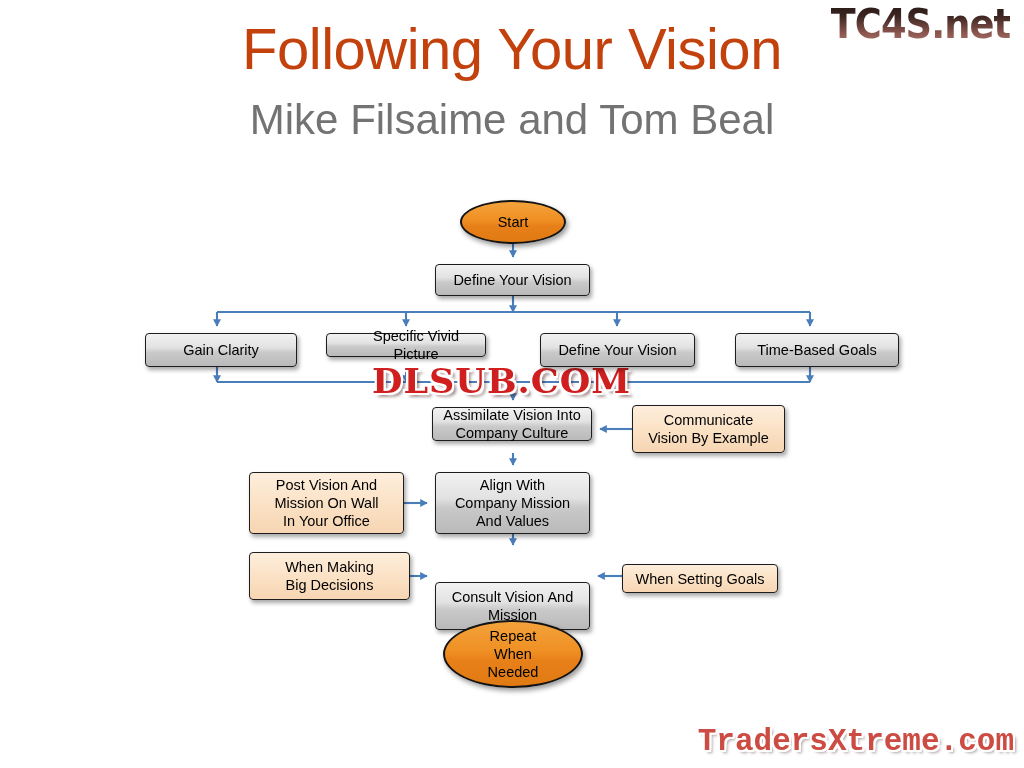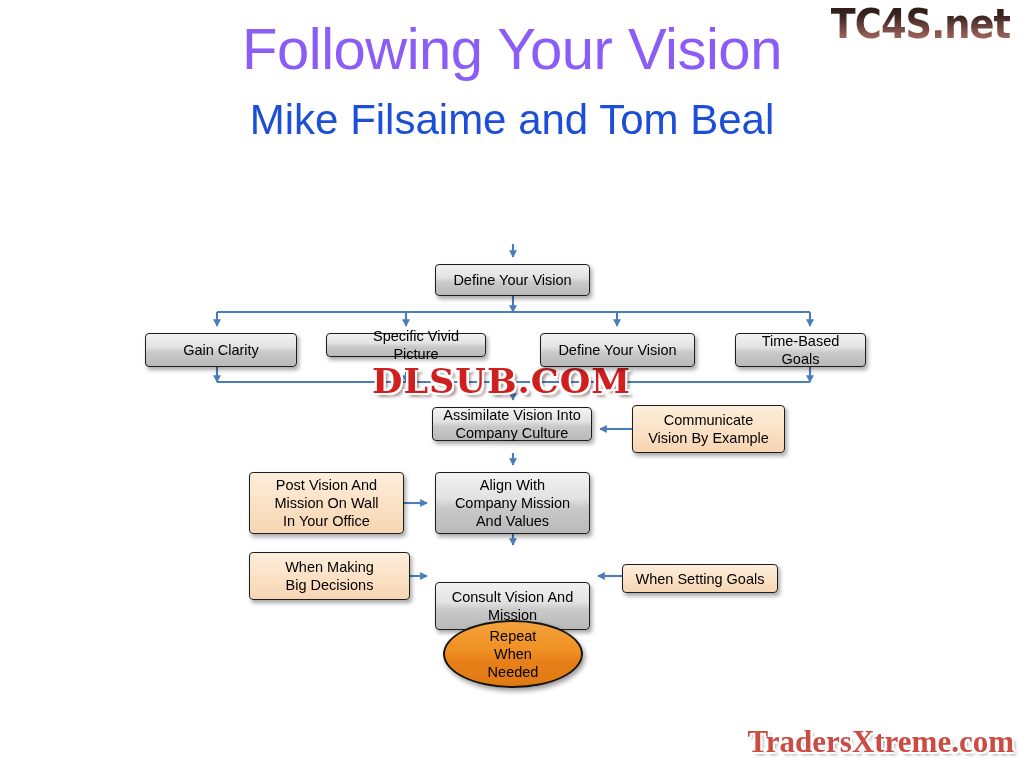--- a/index.html
+++ b/index.html
@@ -20,33 +20,33 @@
 
   
   #title {
     position: absolute;
     left: 0;
     top: 18px;
     width: 1024px;
     text-align: center;
     font-size: 58px;
     line-height: 62px;
-    color: #8b5cf6;
+    color: #c2410c;
     letter-spacing: -0.5px;
     white-space: nowrap;
   }
   #subtitle {
     position: absolute;
     left: 0;
     top: 96px;
     width: 1024px;
     text-align: center;
     font-size: 42px;
     line-height: 48px;
-    color: #1d4ed8;
+    color: #737373;
     white-space: nowrap;
   }
 
   
   #wm-tc4s {
     position: absolute;
     right: 14px;
     top: 2px;
     font-size: 40px;
     line-height: 44px;
@@ -80,21 +80,21 @@
       -2px -2px #ffffff, 2px -2px #ffffff, -2px 2px #ffffff, 2px 2px #ffffff,
       4px 4px 3px rgba(60,20,20,0.45);
   }
   #wm-traders {
     position: absolute;
     right: 10px;
     bottom: 8px;
     font-size: 31px;
     line-height: 36px;
     font-weight: bold;
-    font-family: Liberation Serif, serif;
+    font-family: Liberation Mono, monospace;
     color: #cc4b42;
     letter-spacing: 0px;
     white-space: nowrap;
     text-shadow:
       -2px 0 #ffffff, 2px 0 #ffffff, 0 -2px #ffffff, 0 2px #ffffff,
       -2px -2px #ffffff, 2px -2px #ffffff, -2px 2px #ffffff, 2px 2px #ffffff,
       3px 3px 3px rgba(70,40,40,0.45);
   }
 
   
@@ -190,38 +190,41 @@
       <path d="M513,534 L513,545" marker-end="url(#ah-down)"></path>
 
       <path d="M404,576 L427,576" marker-end="url(#ah-right)"></path>
 
       <path d="M622,576 L598,576" marker-end="url(#ah-left)"></path>
 
       <path d="M513,600 L513,614" marker-end="url(#ah-down)"></path>
     </g>
   </svg>
 
+  <div class="node oval" style="left:460px; top:200px; width:106px; height:44px;">
+    <span class="lines">Start</span>
+  </div>
 
   <div class="node box gray" style="left:435px; top:264px; width:155px; height:32px;">
     <span class="lines">Define Your Vision</span>
   </div>
 
   <div class="node box gray" style="left:145px; top:333px; width:152px; height:34px;">
     <span class="lines">Gain Clarity</span>
   </div>
 
   <div class="node box gray" style="left:326px; top:333px; width:160px; height:24px;padding-left:20px;">
     <span class="lines">Specific Vivid Picture</span>
   </div>
 
   <div class="node box gray" style="left:540px; top:333px; width:155px; height:34px;">
     <span class="lines">Define Your Vision</span>
   </div>
 
-  <div class="node box gray" style="left:735px; top:333px; width:131px; height:34px;">
+  <div class="node box gray" style="left:735px; top:333px; width:164px; height:34px;">
     <span class="lines">Time-Based Goals</span>
   </div>
 
   <div class="node box gray" style="left:432px; top:407px; width:160px; height:34px;">
     <span class="lines">Assimilate Vision Into<br>Company Culture</span>
   </div>
 
   <div class="node box peach" style="left:632px; top:405px; width:153px; height:48px;">
     <span class="lines">Communicate<br>Vision By Example</span>
   </div>

